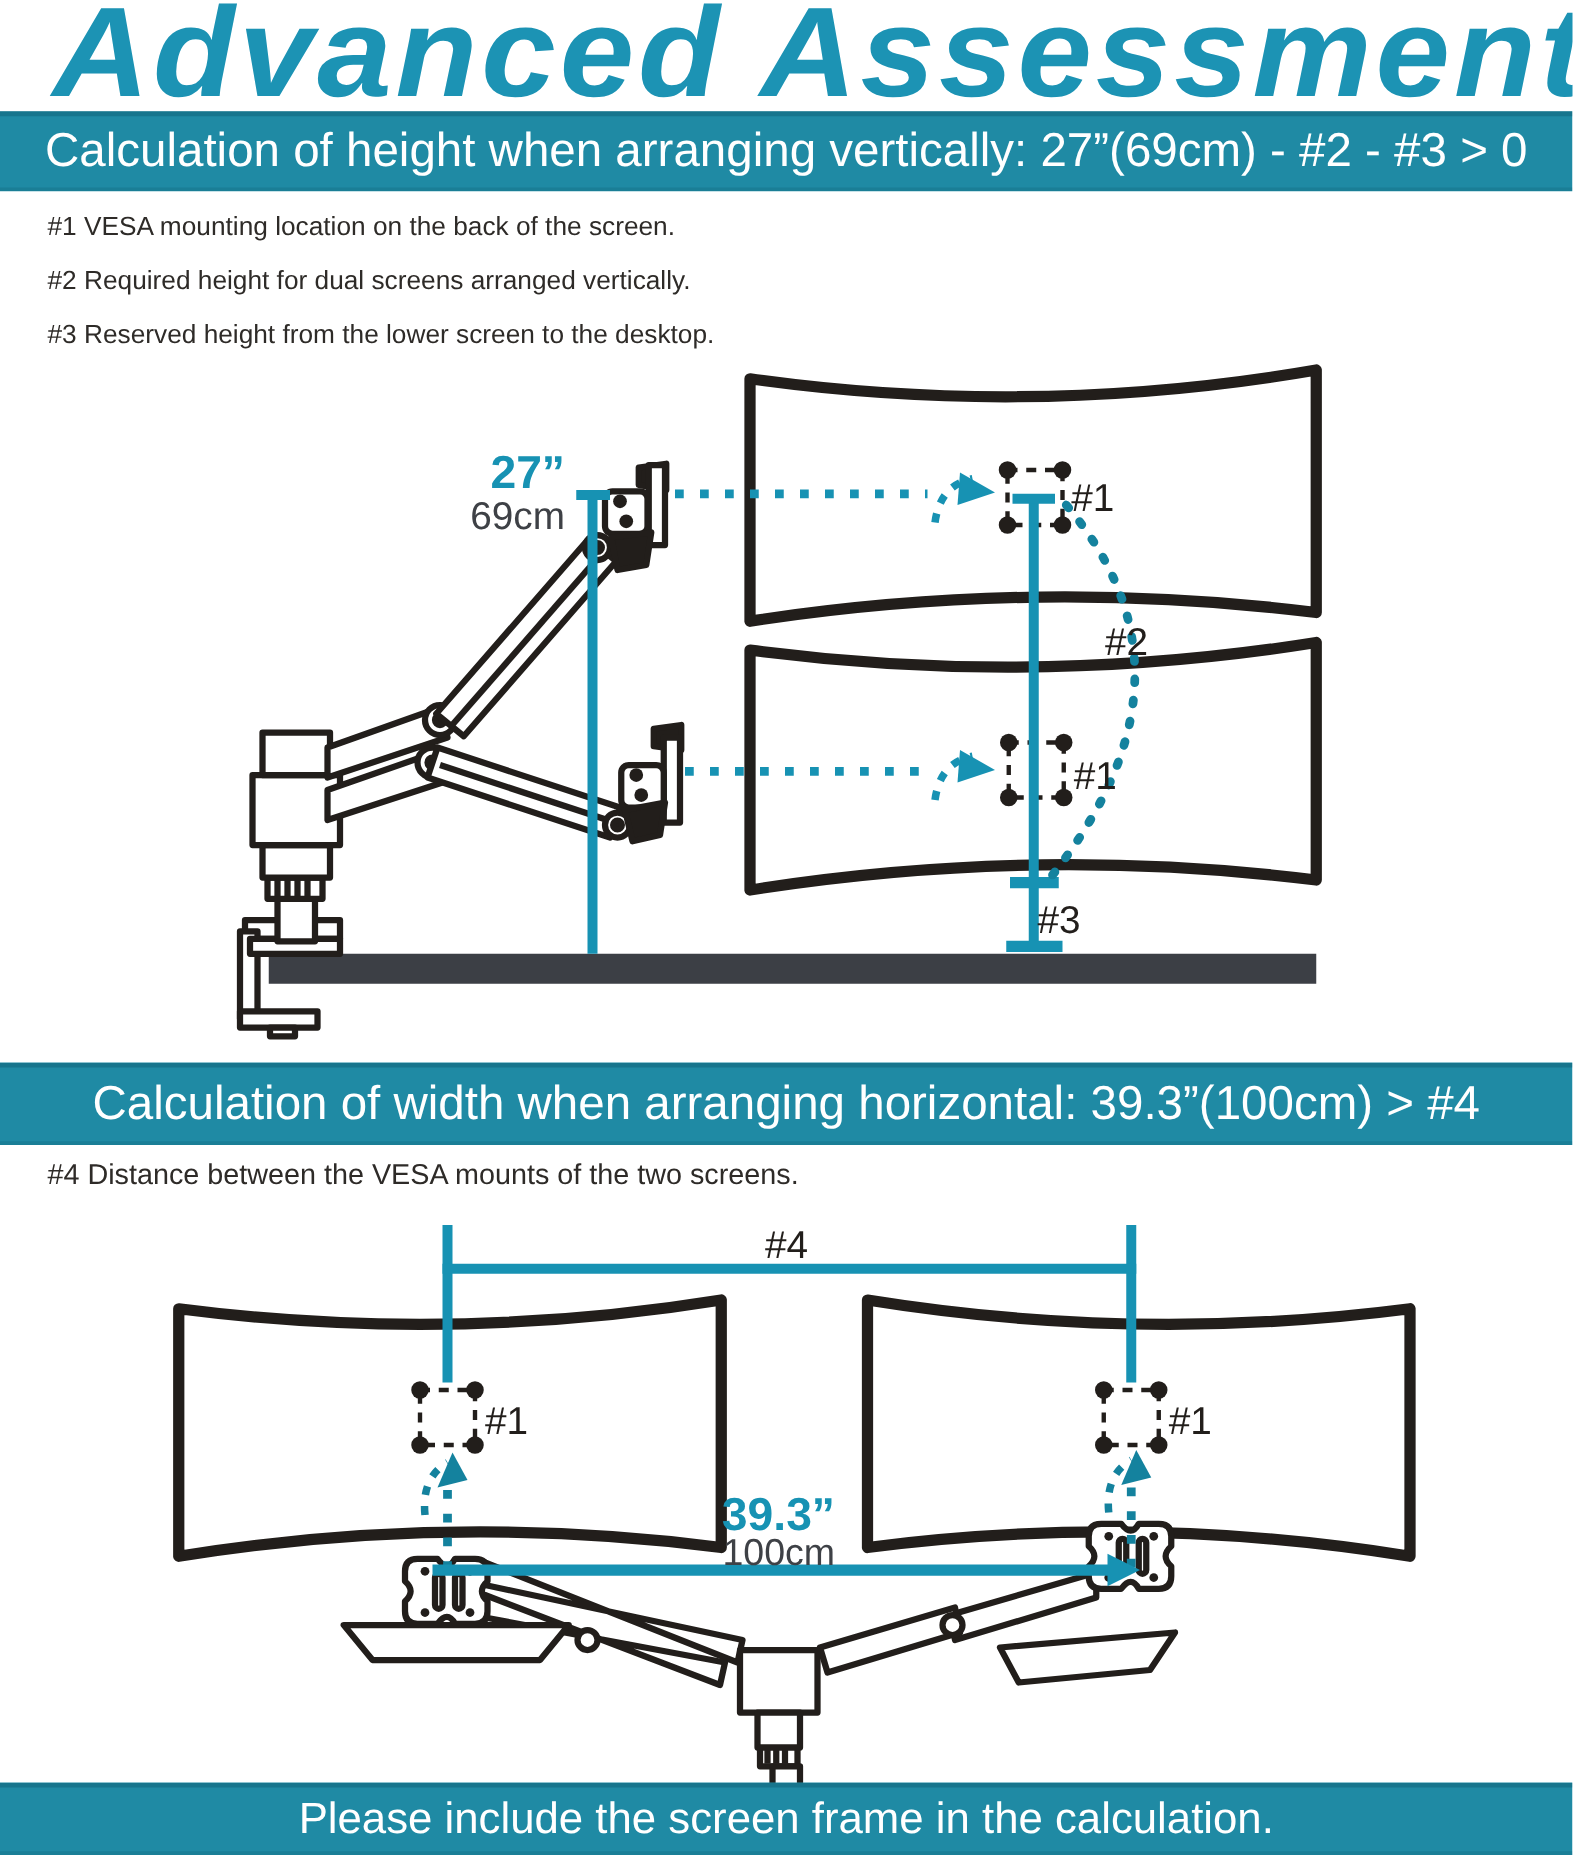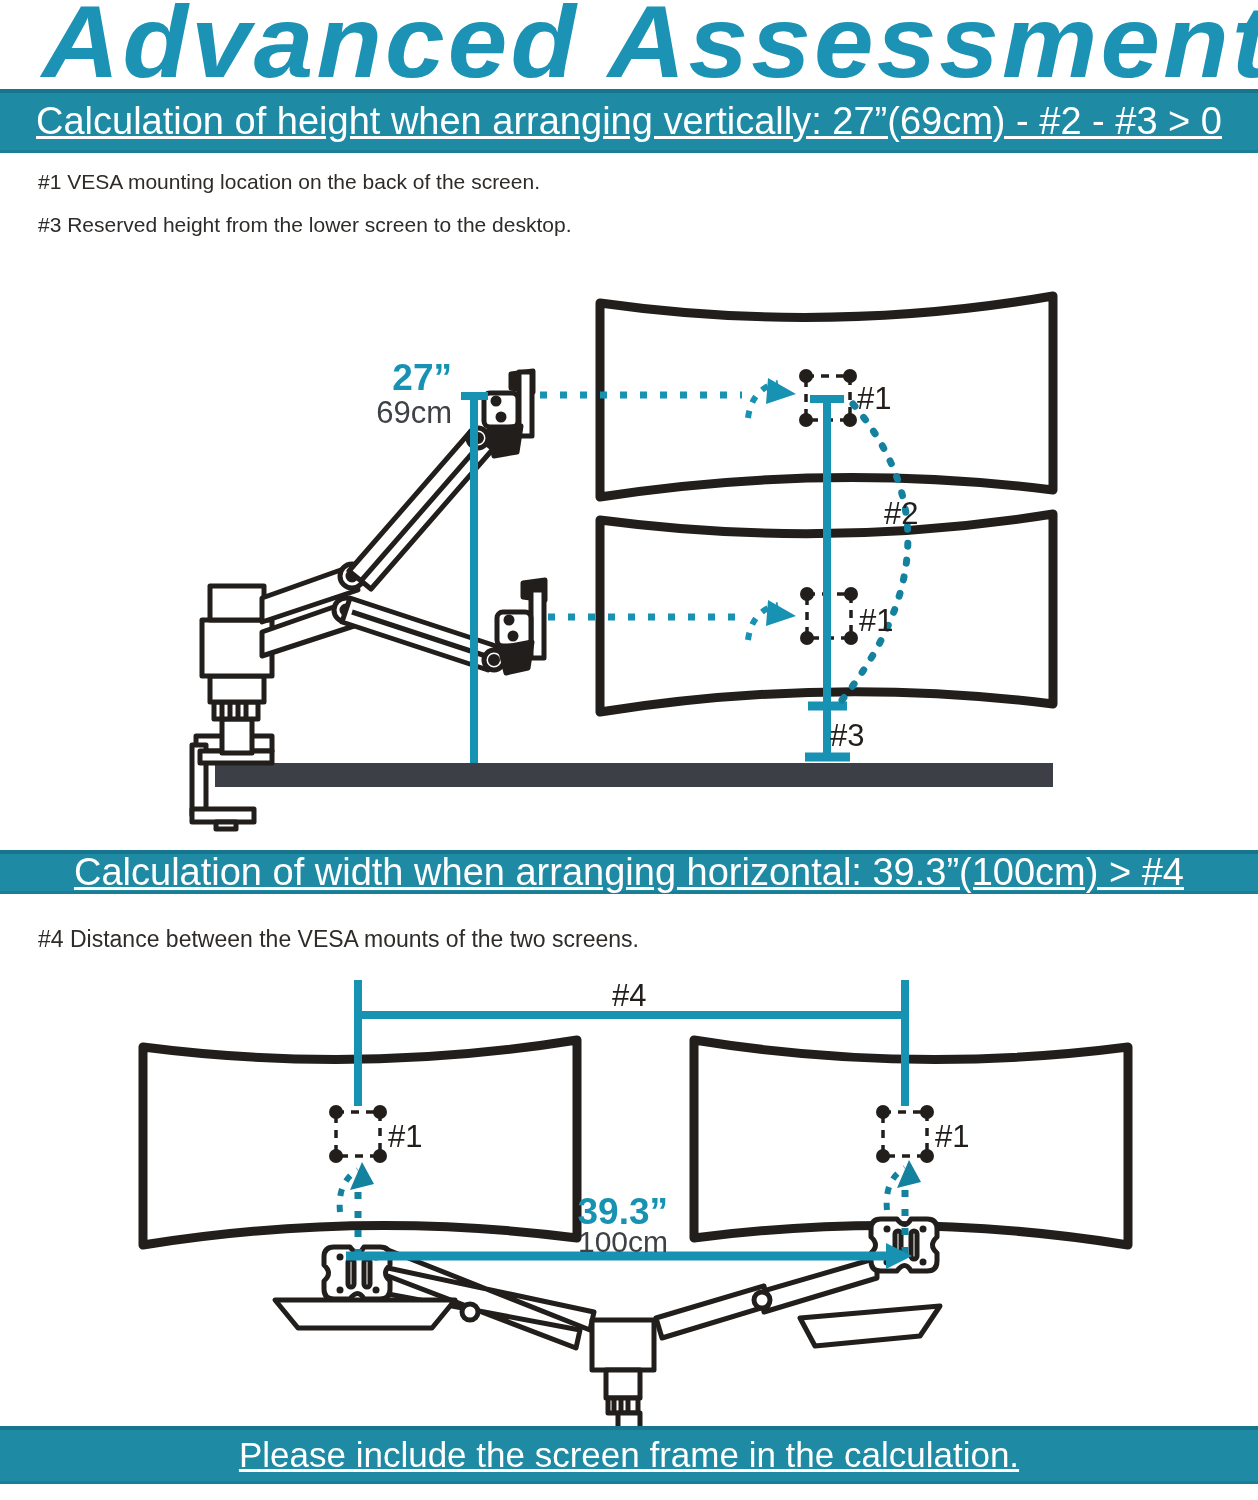--- a/index.html
+++ b/index.html
@@ -5,40 +5,41 @@
   html,body{margin:0;padding:0;background:#ffffff;}
   body{width:1258px;height:1500px;position:relative;overflow:hidden;
        font-family:"Liberation Sans",sans-serif;}
   .abs{position:absolute;}
   .title{left:0;top:-2px;width:1258px;height:90px;padding-left:40px;
     font-size:102px;line-height:88px;font-weight:bold;font-style:italic;
     letter-spacing:3px;color:#1C93B4;transform:scaleX(1.05);transform-origin:left;
     white-space:nowrap;}
   .banner{left:0;width:1258px;background:#1F8AA4;color:#ffffff;
     display:flex;align-items:center;justify-content:center;white-space:nowrap;
-    box-shadow:inset 0 4px 0 rgba(8,70,88,.30), inset 0 -3px 0 rgba(8,70,88,.18);text-decoration:underline;}
+    box-shadow:inset 0 4px 0 rgba(8,70,88,.30), inset 0 -3px 0 rgba(8,70,88,.18);}
   .banner1{top:89px;height:64px;font-size:38px;}
-  .banner2{top:850px;height:44px;font-size:38px;}
+  .banner2{top:850px;height:66px;font-size:38px;}
   .banner3{top:1426px;height:58px;font-size:35px;}
   .notes{left:38px;top:160px;color:#2E2B28;font-size:21px;line-height:43px;white-space:nowrap;}
   .note4{left:38px;top:926px;color:#2E2B28;font-size:23px;white-space:nowrap;}
   svg{position:absolute;left:0;}
   svg text{font-family:"Liberation Sans",sans-serif;}
 </style>
 </head>
 <body>
 
 <div class="abs title">Advanced Assessment</div>
 
 <div class="abs banner banner1">
   <span>Calculation of height when arranging vertically: 27”(69cm) - #2 - #3 &gt; 0</span>
 </div>
 
 <div class="abs notes">
   <div>#1 VESA mounting location on the back of the screen.</div>
+  <div>#2 Required height for dual screens arranged vertically.</div>
   <div>#3 Reserved height from the lower screen to the desktop.</div>
 </div>
 
 <svg style="top:280px" width="1258" height="560" viewBox="0 280 1258 560">
 
   <path d="M 600 303 Q 827 335 1053 296 L 1053 490 Q 827 462 600 497 Z" fill="#ffffff" stroke="#221E1B" stroke-width="9" stroke-linejoin="round"></path>
   <path d="M 600 520 Q 827 550 1053 514 L 1053 704 Q 827 676 600 712 Z" fill="#ffffff" stroke="#221E1B" stroke-width="9" stroke-linejoin="round"></path>
 
   <rect x="215" y="763" width="838" height="24" fill="#3C3F45"></rect>
 

